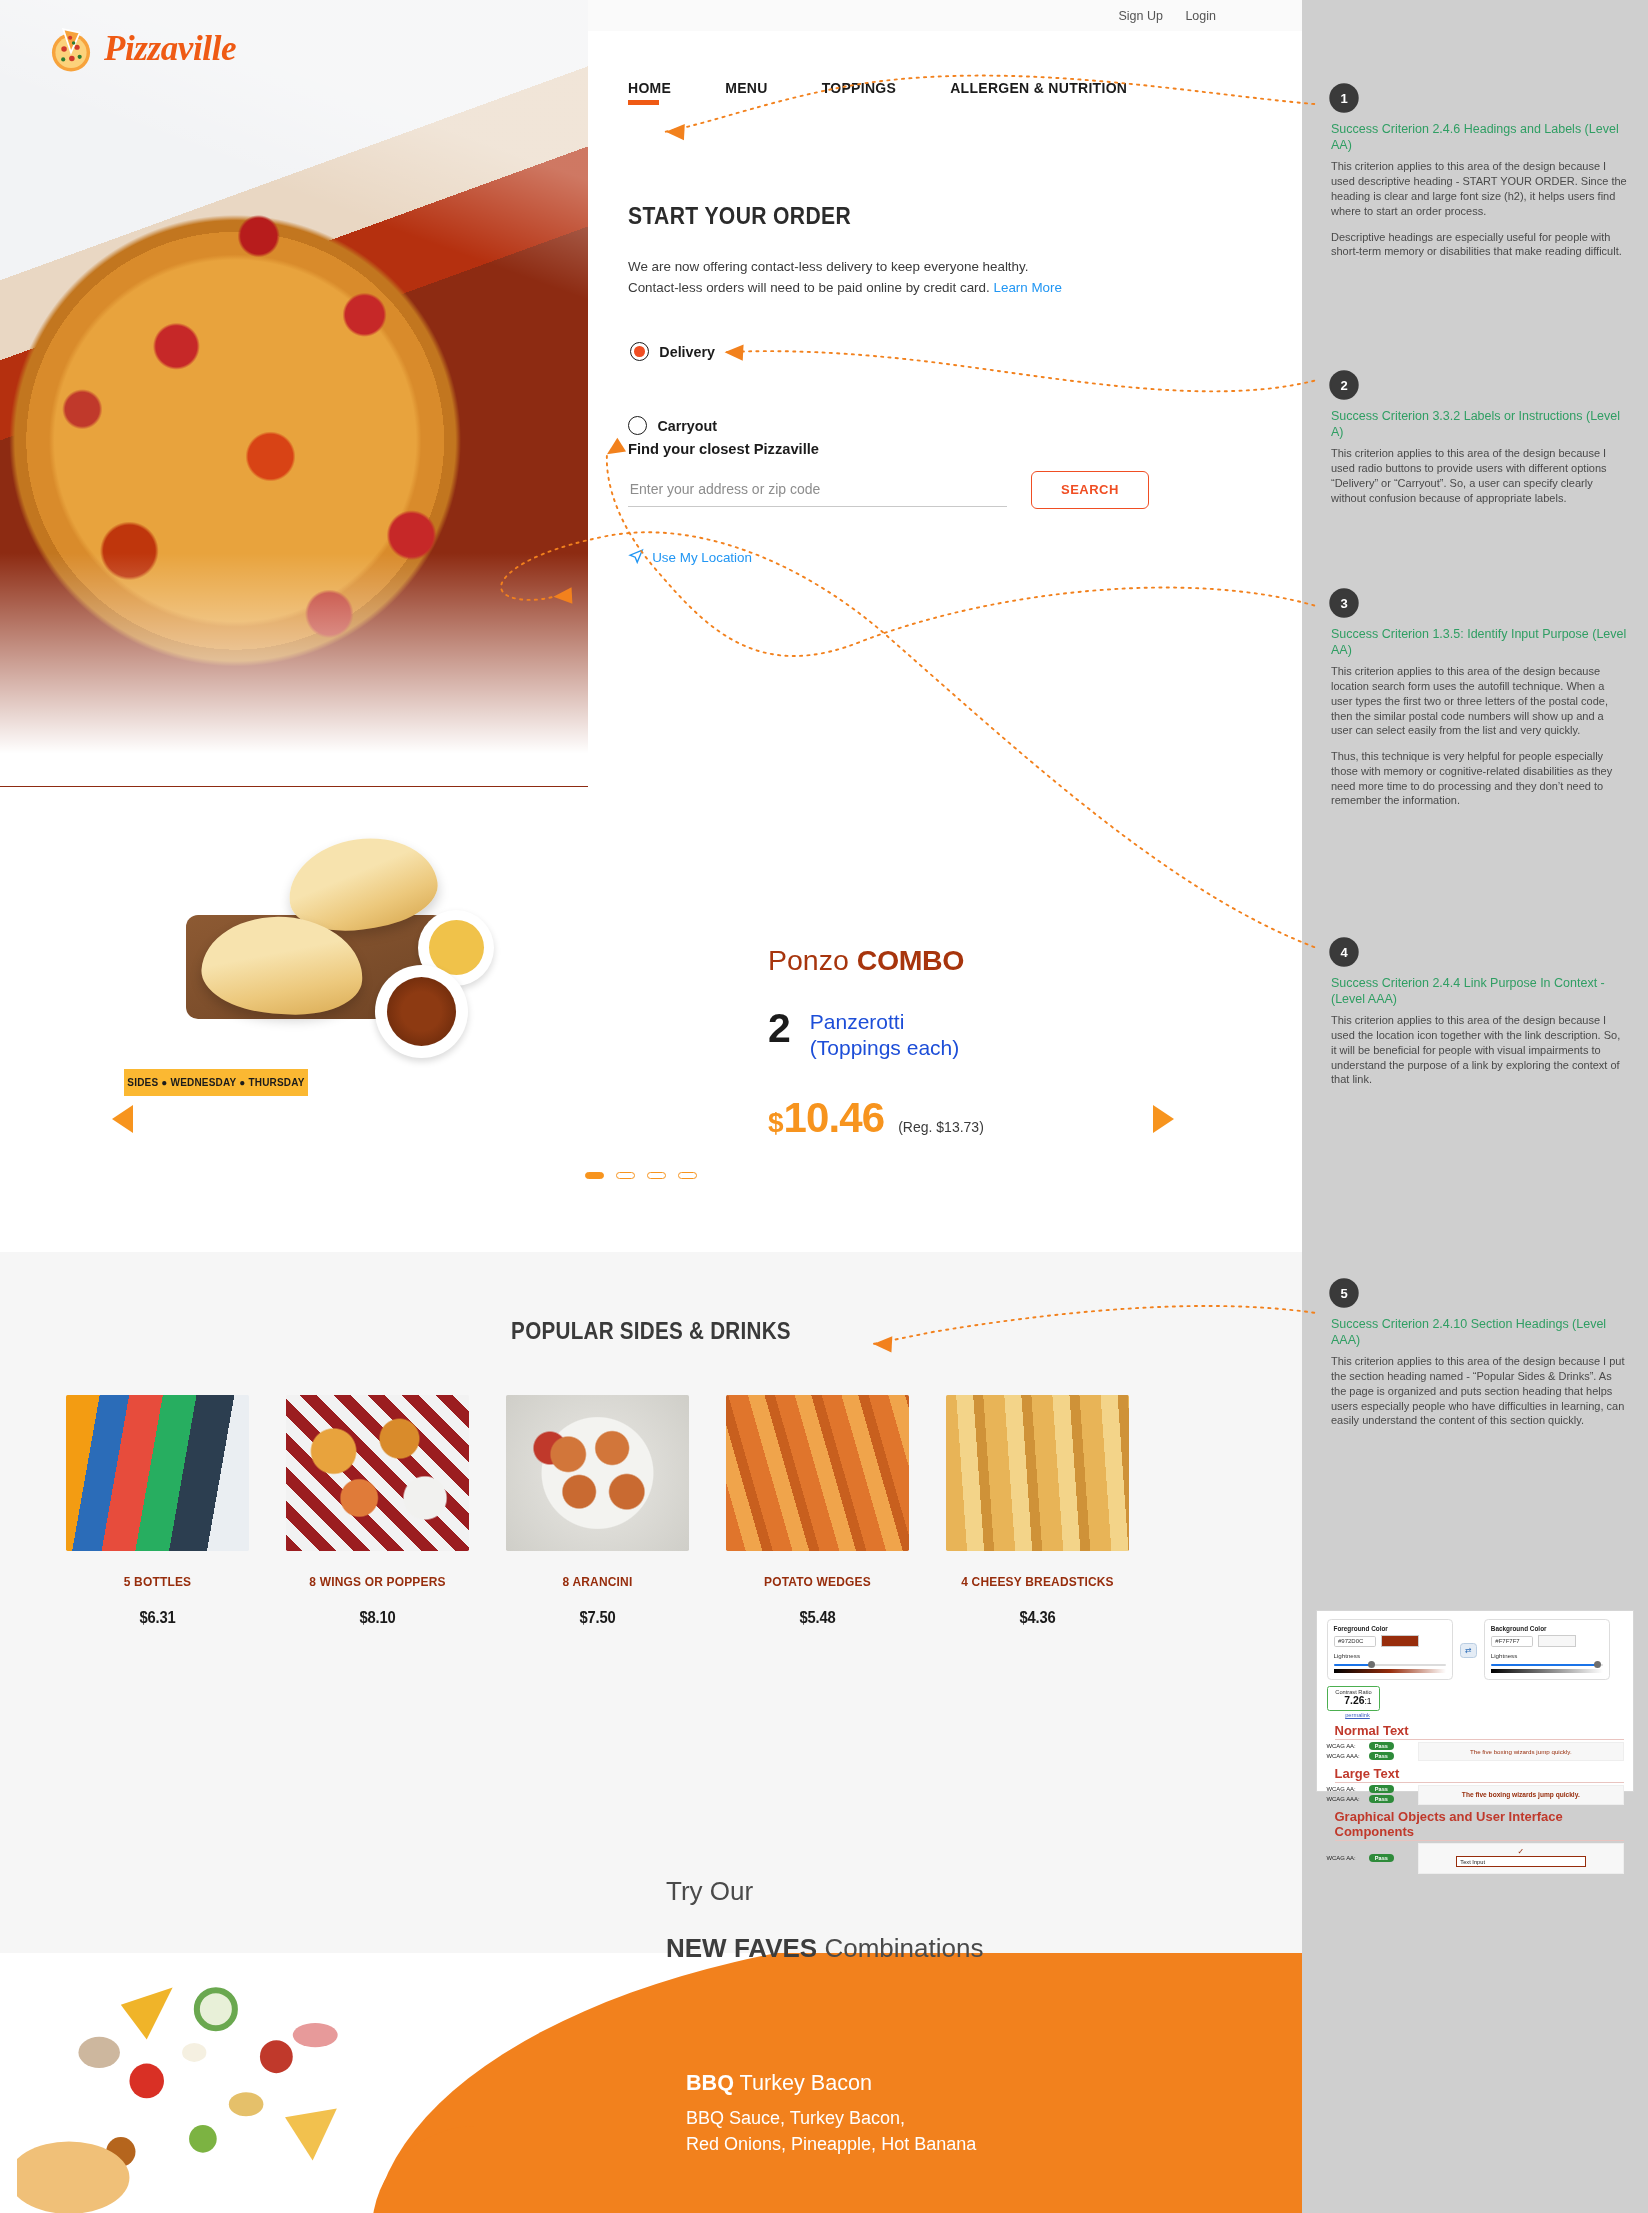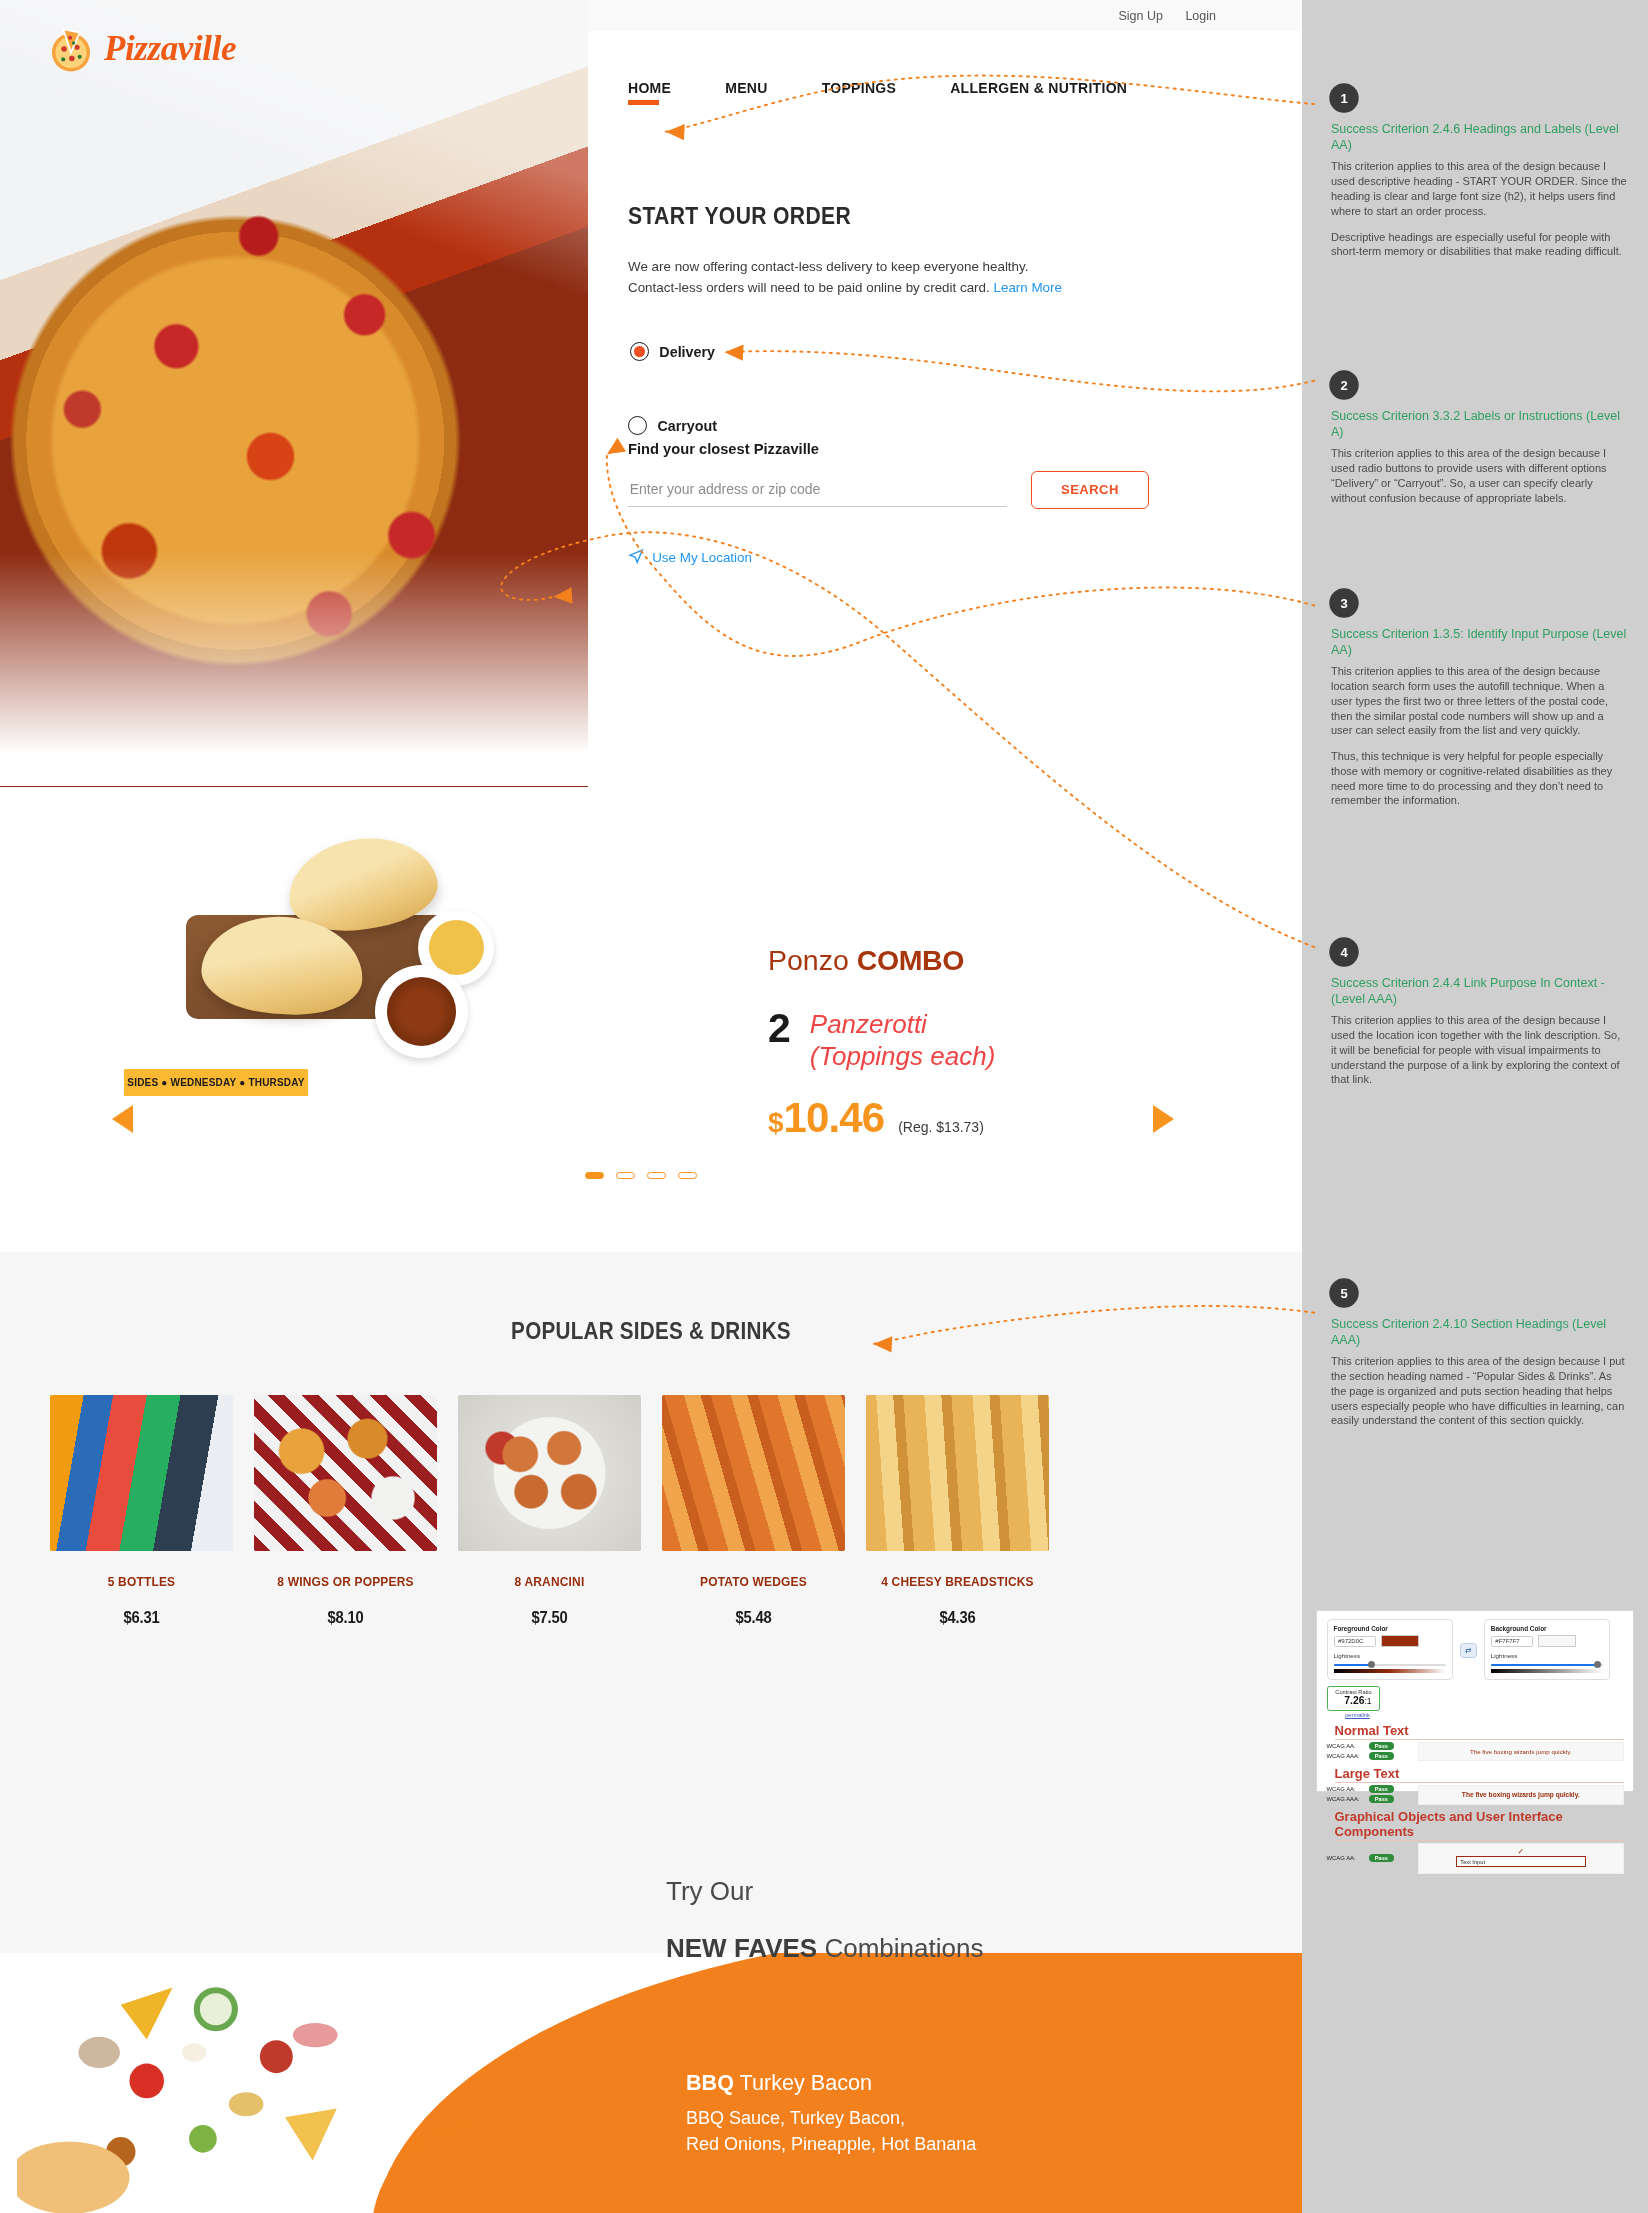--- a/index.html
+++ b/index.html
@@ -213,21 +213,21 @@
   .daybadge {
     position:absolute; left:124px; top:265px; width:184px;
     background:#fbb832; color:#1b1b1b; font-size:10px; font-weight:bold;
     letter-spacing:0.2px; text-align:center; padding:7.8px 0;
   }
   .combo-title { position:absolute; left:768px; top:140px; font-size:28.5px; color:#a7350d; }
   .combo-title b { font-weight:bold; letter-spacing:-0.4px; }
   .combo-title span { font-weight:normal; }
   .combo-line { position:absolute; left:768px; top:205px; display:flex; align-items:flex-start; gap:19px; }
   .combo-qty { font-size:41px; font-weight:bold; color:#1b1b1b; line-height:.96; }
-  .combo-desc { font-size:26px; color:#ef4444; line-height:1.22;font-style:italic; }
+  .combo-desc { font-size:21px; color:#1d4ed8; line-height:1.22; }
   .price-line { position:absolute; left:768px; top:290px; display:flex; align-items:baseline; gap:14px; }
   .price { color:#f7941e; font-weight:bold; }
   .price .cur { font-size:28px; }
   .price .amt { font-size:42px; letter-spacing:-0.9px; }
   .price-reg { font-size:14px; color:#3b3b3b; }
   .arrow-l, .arrow-r {
     position:absolute; top:301px; width:0; height:0; cursor:pointer;
     border-top:14.7px solid transparent; border-bottom:14.7px solid transparent;
   }
   .arrow-l { left:112px; border-right:21px solid #f7941e; }
@@ -237,21 +237,21 @@
   .dot.on { background:#f7941e; }
 
   
   .sides { position:absolute; left:0; top:1252px; width:1302px; height:702px; background:#f6f6f6; }
   .sides-h2 {
     position:absolute; left:0; right:0; top:65px; text-align:center;
     font-size:24px; font-weight:bold; color:#3a3a3a; letter-spacing:0.3px;
     transform:scaleX(.86);
   }
   .cards { position:absolute; left:50px; top:143px; display:flex; gap:21px; }
-  .card { width:183px; }
+  .card { width:183px;margin-left:16px; }
   .card-img { width:183px; height:156px; border-radius:1.7px; }
   .card-name {
     margin-top:24px; text-align:center; color:#972D0C;
     font-size:12.6px; font-weight:bold; letter-spacing:0.2px; transform:scaleX(.95);
   }
   .card-price {
     margin-top:19px; text-align:center; color:#1b1b1b;
     font-size:16.4px; font-weight:bold; letter-spacing:-0.2px; transform:scaleX(.9);
   }
   .img-drinks{background:

